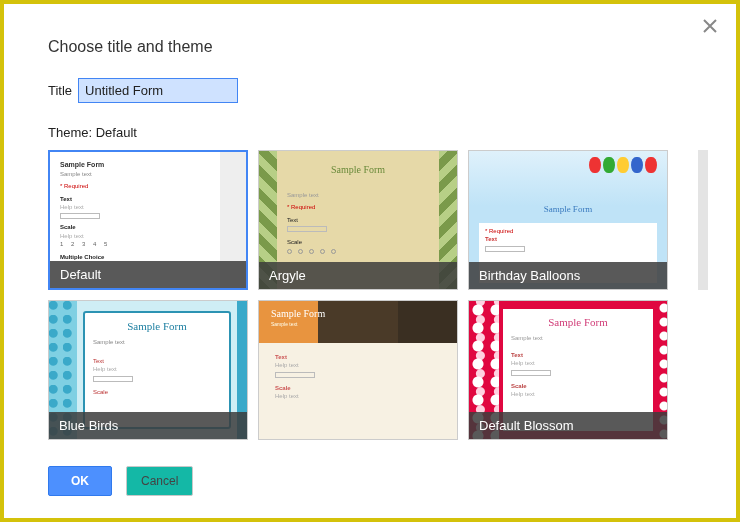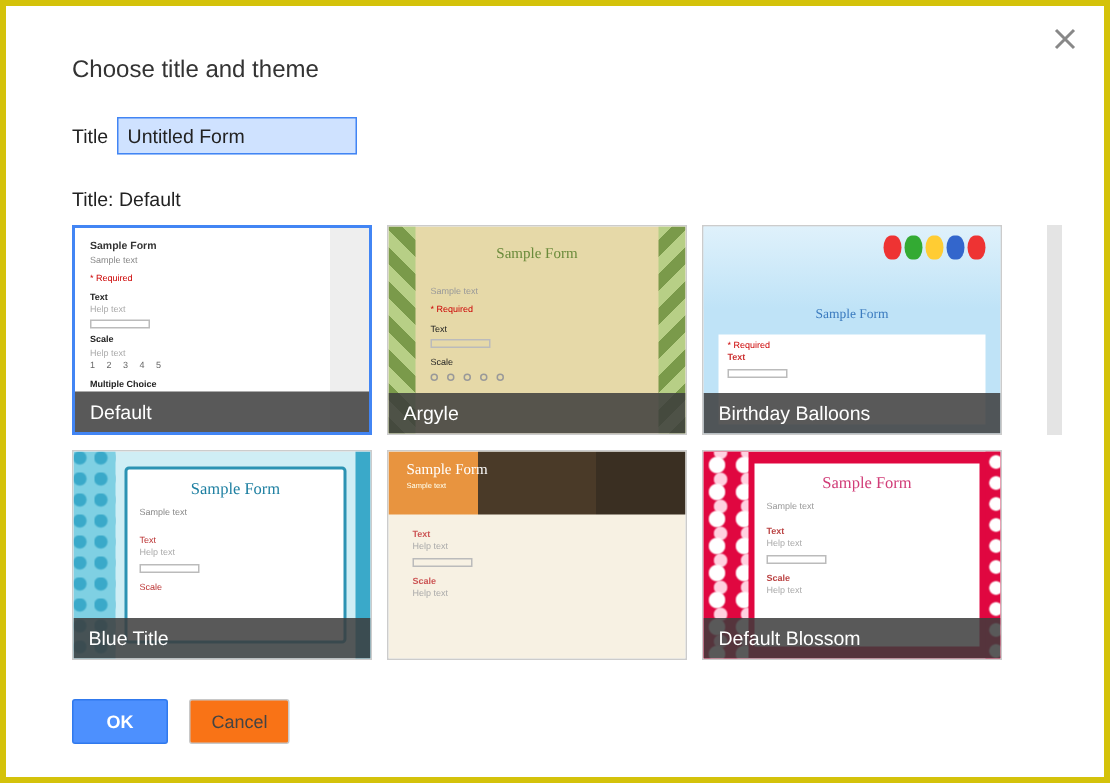--- a/index.html
+++ b/index.html
@@ -113,21 +113,21 @@
   }
   .btn-primary {
     background: #4d90fe;
     color: #fff;
     border-color: #3079ed;
     font-weight: bold;
     min-width: 64px;
     text-align: center;
   }
   .btn-secondary {
-    background: #f97316;
+    background: #14b8a6;
     color: #444;
     border: 1px solid #c8c8c8;
     min-width: 60px;
     text-align: center;
   }
   .checkbox-wrap {
     display: flex;
     align-items: center;
     gap: 6px;
     margin-left: 18px;
@@ -152,21 +152,21 @@
   <div class="content">
 
     <div class="heading">Choose title and theme</div>
 
     <div class="title-row">
       <span>Title</span>
       <input class="title-input" type="text" value="Untitled Form" style="">
     </div>
 
     <div class="theme-label">
-      <span>Title: </span><span>Default</span>
+      <span>Theme: </span><span>Default</span>
     </div>
 
     <div class="gallery-wrap">
       <div class="gallery">
 
         <div class="theme-card selected">
           <div class="theme-preview" style="background:#fff;">
             <div class="pv-body" style="left:0;top:0;right:26px;bottom:0;padding:8px 10px;">
               <div class="pv" style="font-weight:bold;color:#333;font-size:7px">Sample Form</div>
               <div class="pv" style="color:#888">Sample text</div>
@@ -236,21 +236,21 @@
             <div style="position:absolute;right:0;top:0;bottom:0;width:10px;background:#3aa9c9"></div>
             <div class="pv-body" style="left:34px;right:16px;top:10px;bottom:10px;border:2px solid #2c93b3;border-radius:3px;padding:6px 8px">
               <div class="pv" style="color:#1d7fa1;font-family:cursive;font-size:11px;text-align:center">Sample Form</div>
               <div class="pv" style="color:#888;margin-top:4px">Sample text</div>
               <div class="pv" style="color:#b33;margin-top:10px">Text</div>
               <div class="pv" style="color:#aaa">Help text</div>
               <div style="width:40px;height:6px;border:1px solid #bbb;margin-top:2px"></div>
               <div class="pv" style="color:#b33;margin-top:6px">Scale</div>
             </div>
           </div>
-          <div class="theme-name-bar">Blue Title</div>
+          <div class="theme-name-bar">Blue Birds</div>
         </div>
 
         <div class="theme-card">
           <div class="theme-preview" style="background:#f7f1e3;">
             <div style="position:absolute;left:0;right:0;top:0;height:42px;background:linear-gradient(90deg,#e8943f 0 30%, #4a3a28 30% 70%, #3a2f22 70% 100%);"></div>
             <div style="position:absolute;left:12px;top:6px;color:#fff;font-size:10px;font-family:serif" class="pv">Sample Form</div>
             <div style="position:absolute;left:12px;top:20px;color:#ffe;font-size:5px" class="pv">Sample text</div>
             <div class="pv-body" style="left:10px;right:10px;top:48px;bottom:6px;padding:4px 6px;background:transparent">
               <div class="pv" style="color:#c55;font-weight:bold">Text</div>
               <div class="pv" style="color:#aaa">Help text</div>

